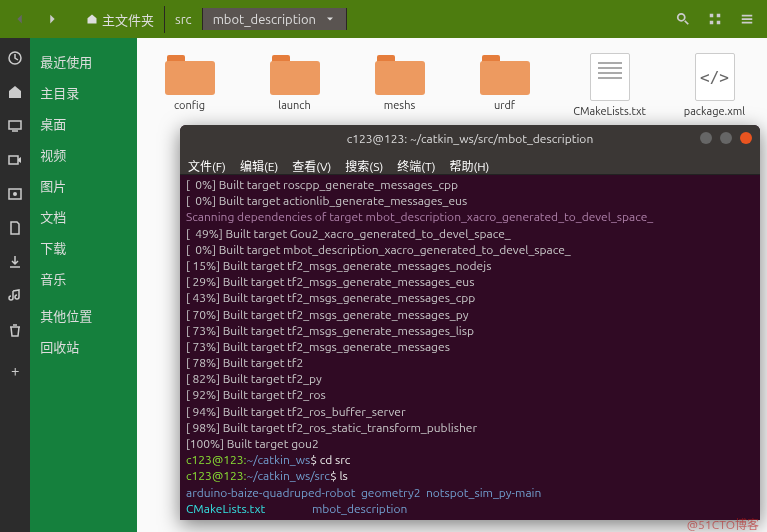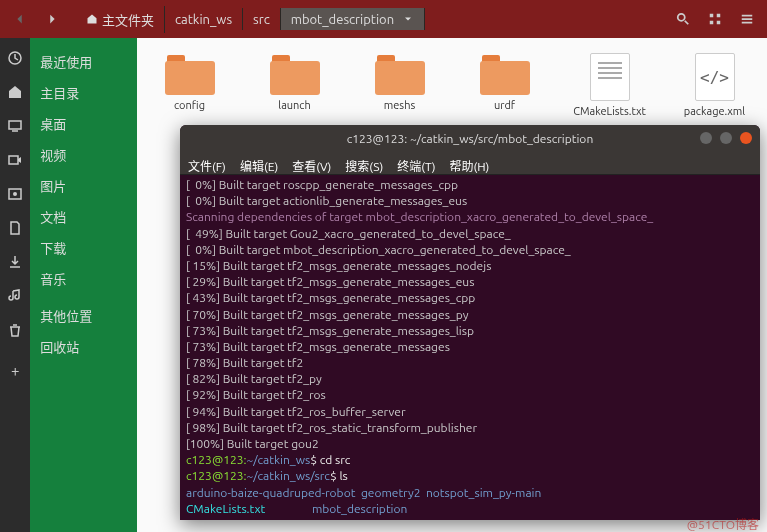--- a/index.html
+++ b/index.html
@@ -1,18 +1,18 @@
 <!DOCTYPE html>
 <html><head>
 <meta charset="utf-8">
 <style>
 *{margin:0;padding:0;box-sizing:border-box;font-family:"Ubuntu","Noto Sans CJK SC",sans-serif}
 body{background:#f0f0f0;width:767px;height:532px;overflow:hidden;position:relative}
 .filemgr{width:767px;height:532px;background:#2c2c2c;display:flex;flex-direction:column}
-.fm-header{background:#7f1d1d;height:38px;display:flex;align-items:center;padding:8px 6px;gap:4px}
+.fm-header{background:#4d7c0f;height:38px;display:flex;align-items:center;padding:8px 6px;gap:4px}
 .nav-btn{width:28px;height:28px;display:flex;align-items:center;justify-content:center;color:#ccc;border-radius:3px}
 .nav-btn svg{width:14px;height:14px;fill:#ccc}
 .nav-btn.disabled svg{fill:#666}
 .breadcrumb{display:flex;align-items:center;margin-left:6px;flex:1;gap:0}
 .bc-item{padding:4px 10px;color:#ddd;font-size:13px;border-right:1px solid #2a2623;display:flex;align-items:center;gap:4px}
 .bc-item.active{background:#5a5451}
 .bc-item svg{width:12px;height:12px;fill:#ddd}
 .hdr-right{display:flex;gap:4px}
 .fm-body{flex:1;display:flex;background:#2c2c2c}
 .iconbar{width:34px;background:#2c2c2c;display:flex;flex-direction:column;padding-top:8px;gap:10px;align-items:center}
@@ -62,21 +62,20 @@
           <path d="M6 3l5 5-5 5V3z"></path>
         </svg>
       </div>
     <div class="breadcrumb">
       <div class="bc-item">
           <svg viewBox="0 0 16 16">
             <path d="M8 2l6 5v7H2V7z"></path>
           </svg>
           <span>主文件夹</span>
         </div>
-      <div class="bc-item">catkin_ws</div>
       <div class="bc-item">src</div>
       <div class="bc-item active">
           <span>mbot_description</span> 
           <svg viewBox="0 0 16 16" style="margin-left:4px">
             <path d="M4 6l4 4 4-4z"></path>
           </svg>
         </div>
     </div>
     <div class="hdr-right">
       <div class="nav-btn">

